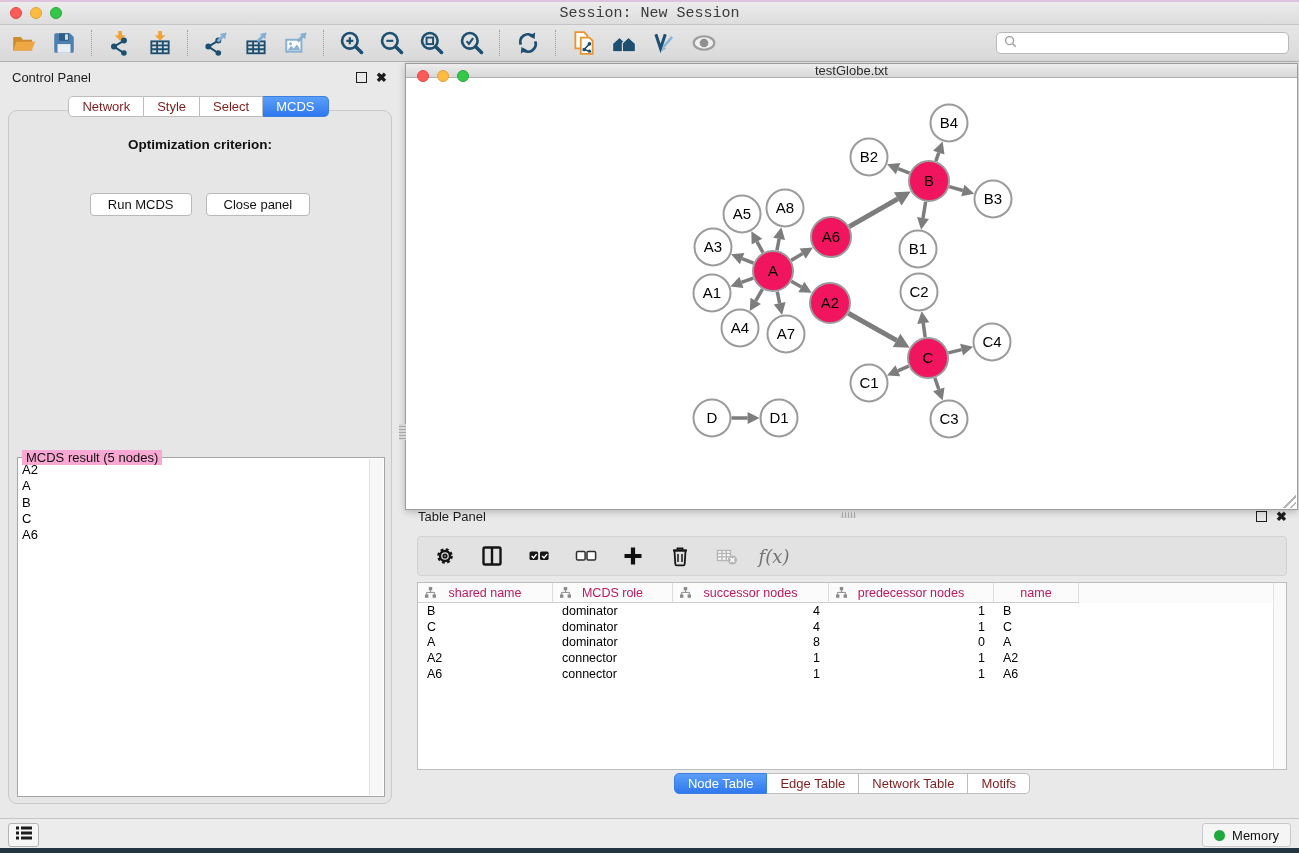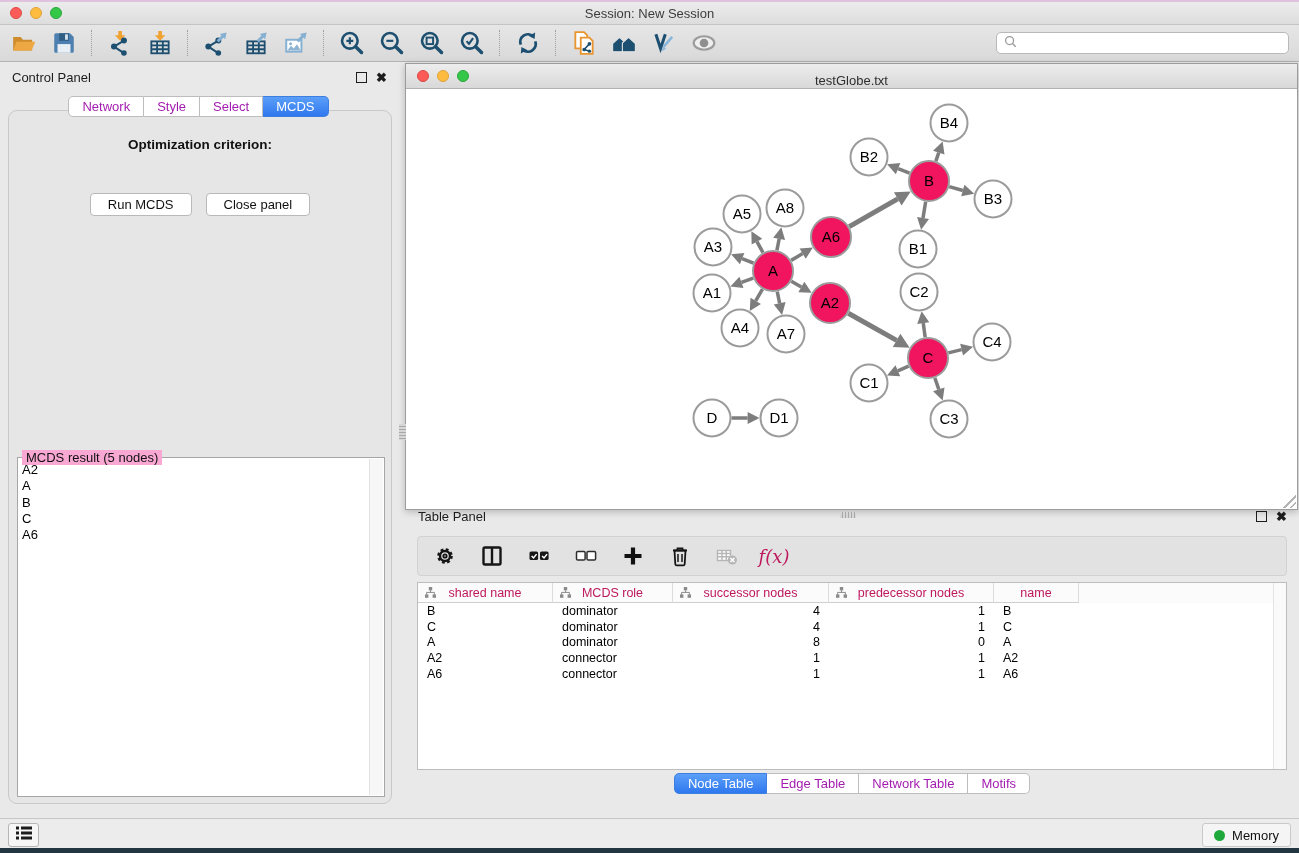--- a/index.html
+++ b/index.html
@@ -5,21 +5,21 @@
   html,body{margin:0;padding:0;}
   body{width:1299px;height:853px;position:relative;overflow:hidden;
        font-family:"Liberation Sans",sans-serif;background:#e9e9e9;}
   
   .desktop-top{position:absolute;left:0;top:0;width:100%;height:2px;background:#dfc3de;}
   .desktop-bottom{position:absolute;left:0;top:848px;width:100%;height:5px;background:#223642;}
   
   .titlebar{position:absolute;left:0;top:2px;width:100%;height:23px;
             background:linear-gradient(#ececec,#dddddd);border-bottom:1px solid #c4c4c4;
             display:flex;align-items:center;justify-content:center;box-sizing:border-box;}
-  .title-text{font-size:13px;color:#3c3c3c;}
+  .title-text{font-size:15px;color:#3c3c3c;font-family:Liberation Mono, monospace;}
   .lights{position:absolute;left:10px;top:5px;display:flex;gap:8px;}
   .light{width:12px;height:12px;border-radius:50%;box-sizing:border-box;}
   .light.red{background:#fc5b57;border:1px solid #dd4a45;}
   .light.yellow{background:#fdbc40;border:1px solid #dfa336;}
   .light.green{background:#34c748;border:1px solid #2aa73c;}
   
   .toolbar{position:absolute;left:0;top:25px;width:100%;height:37px;box-sizing:border-box;
            background:linear-gradient(#e6e6e6,#d9d9d9);border-bottom:1px solid #b3b3b3;
            display:flex;align-items:center;padding:0 10px;}
   .tgroup{display:flex;align-items:center;gap:12px;}
@@ -28,21 +28,21 @@
   .searchbox{margin-left:auto;width:293px;height:22px;background:#fff;border:1px solid #b9b9b9;
              border-radius:5px;display:flex;align-items:center;padding:0 7px;box-sizing:border-box;gap:4px;}
   .searchbox input{border:none;outline:none;flex:1;font-size:12px;font-family:"Liberation Sans",sans-serif;background:transparent;}
   
   .phead-title{font-size:13px;color:#1c1c1c;}
   .float-ic{width:9px;height:9px;border:1.5px solid #1c1c1c;display:inline-block;}
   .close-ic{font-size:13px;font-weight:bold;color:#1c1c1c;line-height:11px;}
   
   .tabs{display:flex;}
   .tab{height:21px;padding:0 13px;background:#fff;border:1px solid #bdbdbd;border-left:none;
-       font-size:13px;display:flex;align-items:center;color:#a21caf;box-sizing:border-box;}
+       font-size:13px;display:flex;align-items:center;color:#7f1d1d;box-sizing:border-box;}
   .tab:first-child{border-left:1px solid #bdbdbd;border-radius:5px 0 0 5px;}
   .tab:last-child{border-radius:0 5px 5px 0;}
   .tab.sel{background:linear-gradient(#5b9ff8,#2f78ef);color:#fff;border-color:#3c7fe0;}
   
   .cpanel{position:absolute;left:0;top:62px;width:397px;height:756px;}
   .cp-header{position:absolute;left:12px;top:8px;right:10px;display:flex;align-items:center;}
   .cp-header .hicons{margin-left:auto;display:flex;gap:9px;align-items:center;}
   .cp-tabs{position:absolute;top:34px;left:0;width:100%;display:flex;justify-content:center;z-index:2;}
   .cp-content{position:absolute;left:8px;top:48px;width:382px;height:692px;background:#e6e6e6;
               border:1px solid #c9c9c9;border-radius:9px;}
@@ -57,41 +57,41 @@
   .btn-row{position:absolute;top:82px;width:100%;display:flex;justify-content:center;gap:14px;}
   .mac-btn{height:21px;padding:0 17px;background:#fff;border:1px solid #b9b9b9;border-radius:4px;
            font-size:13px;color:#111;display:flex;align-items:center;}
   .fieldset{position:absolute;left:8px;top:346px;width:366px;height:338px;border:1px solid #a6a6a6;background:#fff;}
   .legend{position:absolute;top:-8px;left:4px;background:#f9a8d4;padding:0 4px;font-size:13px;color:#111;}
   .mcds-list{position:absolute;left:4px;top:4px;right:16px;bottom:2px;font-size:13px;line-height:16.3px;color:#000;}
   .vtrack{position:absolute;top:1px;right:1px;bottom:1px;width:13px;background:#f7f7f7;border-left:1px solid #e2e2e2;}
   
   .netwin{position:absolute;left:405px;top:63px;width:893px;height:447px;background:#fff;
           border:1px solid #9c9c9c;box-sizing:border-box;box-shadow:0 2px 7px rgba(0,0,0,.22);}
-  .net-titlebar{height:25px;background:linear-gradient(#ededed,#d8d8d8);border-bottom:1px solid #b1b1b1;
-                position:relative;display:flex;align-items:flex-end;justify-content:center;box-sizing:border-box;}
+  .net-titlebar{height:14px;background:linear-gradient(#ededed,#d8d8d8);border-bottom:1px solid #b1b1b1;
+                position:relative;display:flex;align-items:center;justify-content:center;box-sizing:border-box;}
   .net-titlebar .lights{top:6px;left:11px;}
   .net-title{font-size:13px;color:#2e2e2e;}
   #graph{position:absolute;left:0;top:25px;}
   .grip{position:absolute;right:1px;bottom:1px;width:15px;height:15px;
         background:repeating-linear-gradient(135deg,transparent 0 3px,#b4b4b4 3px 4.5px);
         clip-path:polygon(100% 0,100% 100%,0 100%);}
   .h-handle{position:absolute;left:399px;top:424px;width:7px;height:16px;
             background:repeating-linear-gradient(#d6d6d6 0 2px,#a8a8a8 2px 3px);}
   .v-handle{position:absolute;left:840px;top:512px;width:16px;height:6px;
             background:repeating-linear-gradient(90deg,#d6d6d6 0 2px,#a8a8a8 2px 3px);}
   
   .tpanel{position:absolute;left:405px;top:504px;width:894px;height:298px;}
   .tp-header{position:absolute;left:13px;top:5px;right:12px;display:flex;align-items:center;}
   .tp-header .hicons{margin-left:auto;display:flex;gap:9px;align-items:center;}
   .tp-toolbar{position:absolute;left:12px;top:32px;width:870px;height:40px;background:#e2e2e2;
               border:1px solid #d2d2d2;border-radius:4px;display:flex;align-items:center;gap:23px;
               padding:0 15px;box-sizing:border-box;}
   .tp-ic{display:flex;align-items:center;justify-content:center;width:24px;height:24px;}
-  .fx{font-family:"DejaVu Serif",serif;font-style:italic;font-size:18px;color:#be185d;}
+  .fx{font-family:"DejaVu Serif",serif;font-style:italic;font-size:18px;color:#737373;}
   .tp-table{position:absolute;left:12px;top:78px;width:870px;height:188px;background:#fff;
             border:1px solid #bdbdbd;box-sizing:border-box;overflow:hidden;}
   .thead{display:flex;height:20px;background:#fbfbfb;font-size:12.5px;color:#be185d;}
   .th{display:flex;align-items:center;justify-content:center;border-right:1px solid #dcdcdc;
       border-bottom:1px solid #cfcfcf;box-sizing:border-box;position:relative;}
   .th .tree{position:absolute;left:7px;top:4px;}
   .trow{display:flex;height:15.7px;align-items:center;font-size:12.5px;color:#000;}
   .td{box-sizing:border-box;padding:0 9px;white-space:nowrap;overflow:hidden;}
   .tbl-vtrack{position:absolute;top:0;right:0;bottom:0;width:12px;background:#fafafa;border-left:1px solid #e4e4e4;}
   .bottom-tabs{position:absolute;left:0;top:269px;width:100%;display:flex;justify-content:center;}

